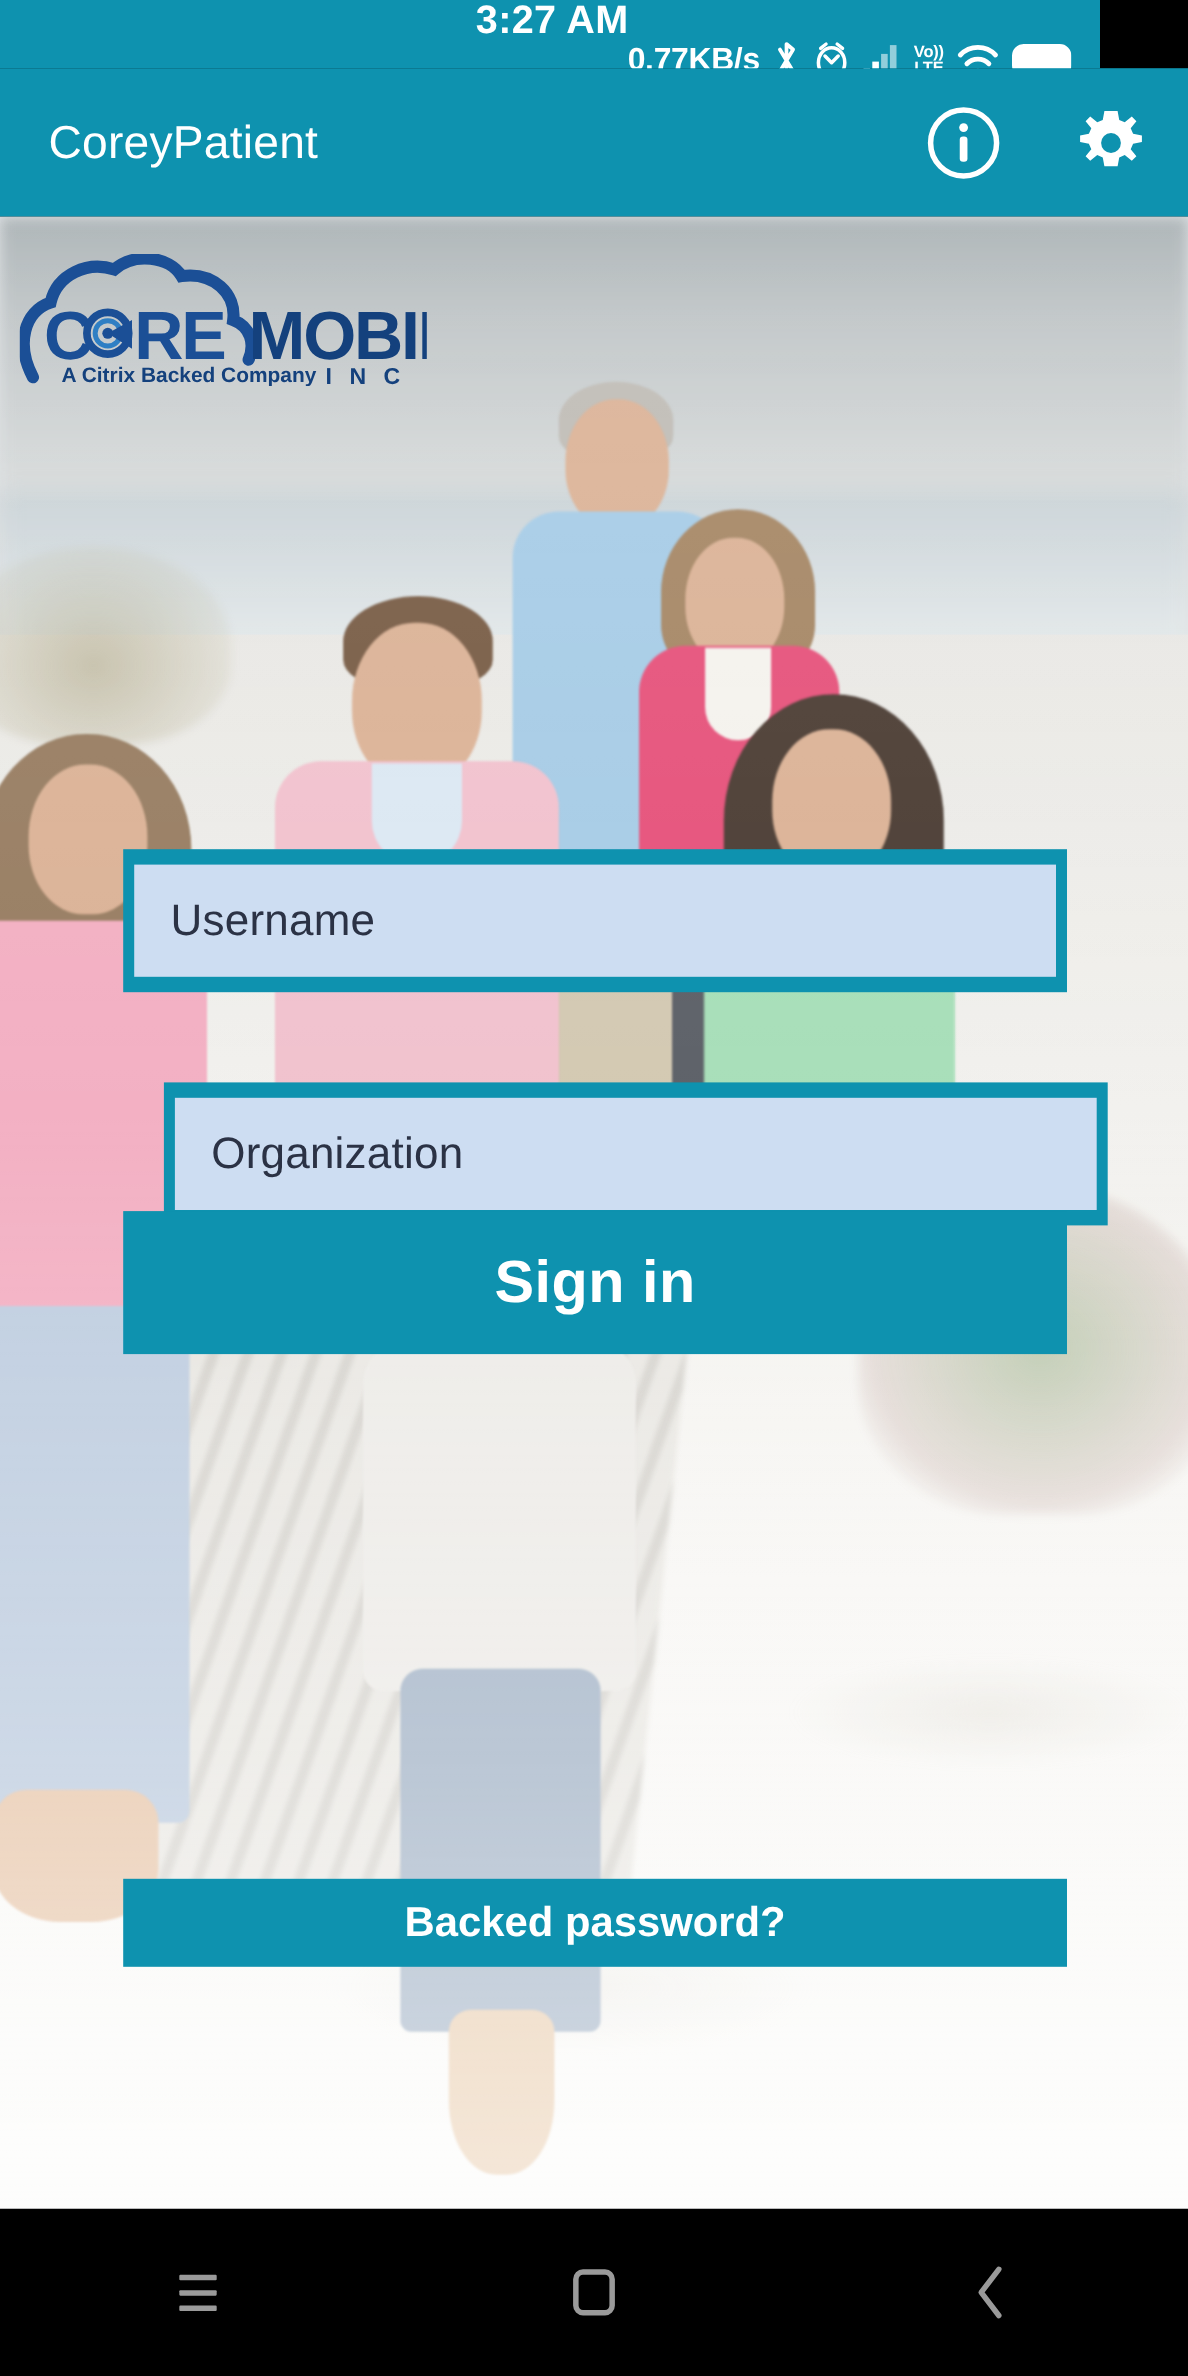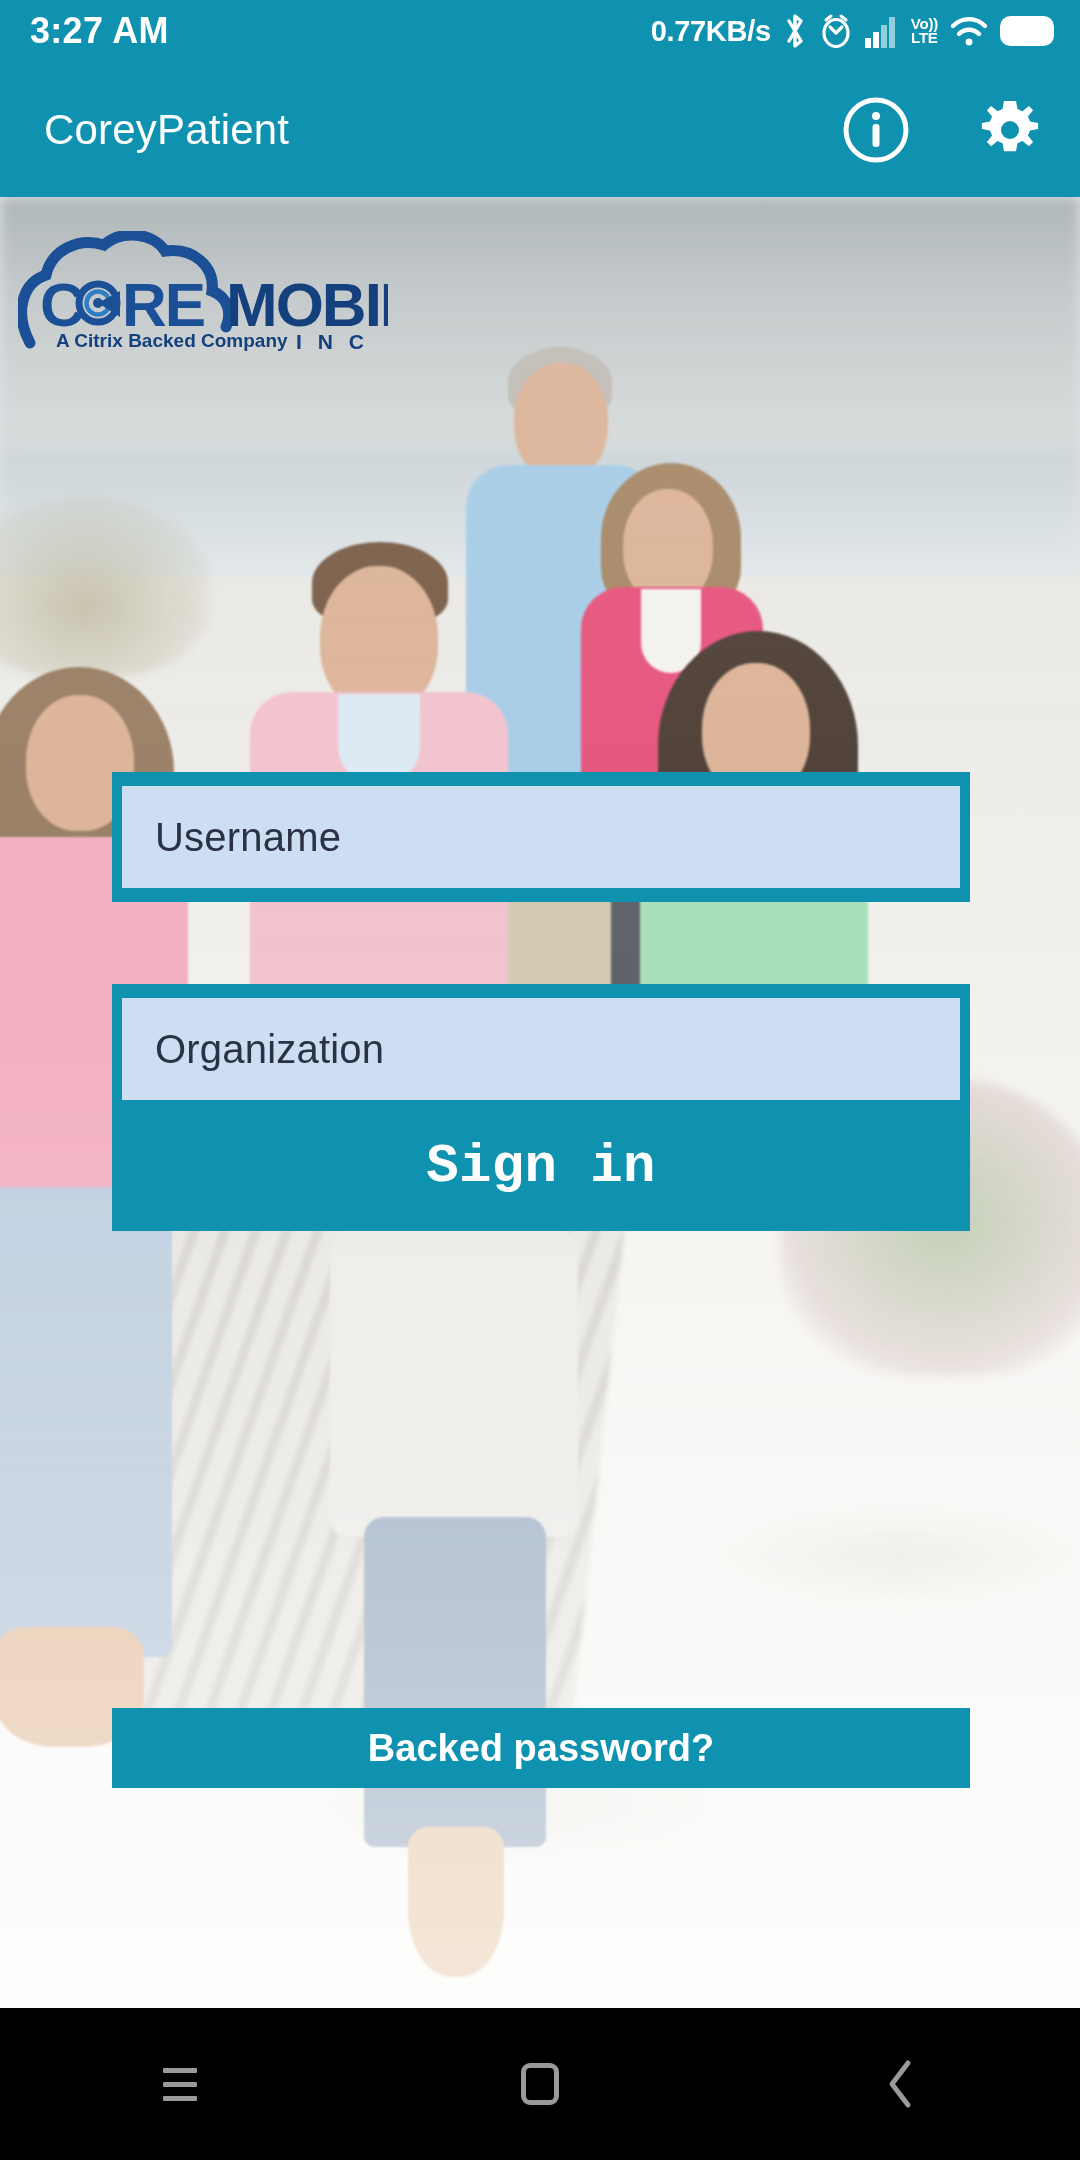--- a/index.html
+++ b/index.html
@@ -15,25 +15,26 @@
     width: 1080px;
     height: 2160px;
     background: #000;
     overflow: hidden;
   }
 
   
   #status-bar {
     position: absolute;
     top: 0; left: 0;
-    width: 1080px; height: 62px;
+    width: 1000px; height: 62px;
     background: #0e92af;
     display: flex;
     align-items: center;
     padding: 0 26px 0 30px;
+    flex-direction: column;
   }
   #status-time {
     color: #fff;
     font-size: 36px;
     font-weight: bold;
     letter-spacing: .3px;
     line-height: 1;
   }
   #status-right {
     margin-left: auto;
@@ -234,41 +235,40 @@
   }
   .field-ph {
     color: #2b3245;
     font-size: 40px;
     letter-spacing: .2px;
     line-height: 1;
   }
   .mono { font-family: "DejaVu Sans Mono", monospace; font-size: 38px; }
   #field-username { top: 575px; }
   #field-password { top: 681px; }
-  #field-org      { top: 787px; }
+  #field-org      { top: 787px; margin-left: 37px; }
 
   .bigbtn {
     position: absolute;
     left: 112px;
     width: 858px;
     background: #0e92af;
     color: #fff;
     display: flex;
     align-items: center;
     justify-content: center;
     font-weight: bold;
     pointer-events: auto;
     cursor: pointer;
     border: none;
   }
   #btn-signin {
     top: 904px; height: 130px;
     font-size: 54px;
     letter-spacing: .4px;
-    font-family: Liberation Mono, monospace;
   }
   #btn-forgot {
     top: 1511px; height: 80px;
     font-size: 38px;
   }
   #btn-demo {
     top: 1620px; height: 80px;
     font-size: 38px;
   }
 

